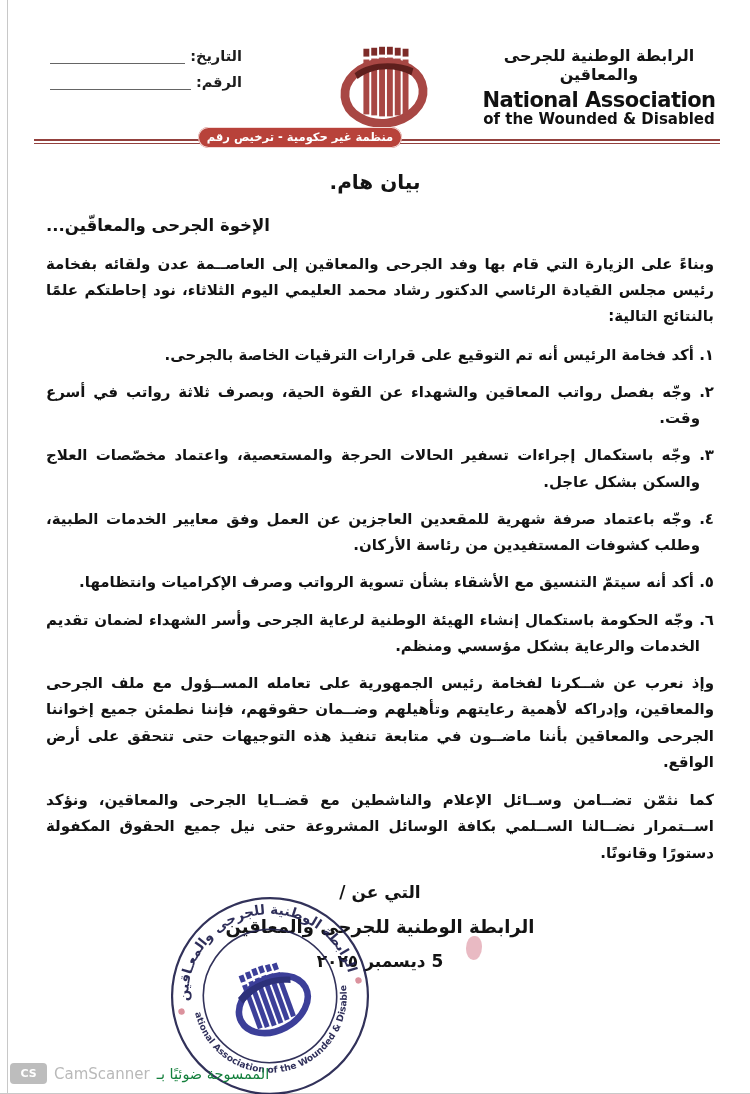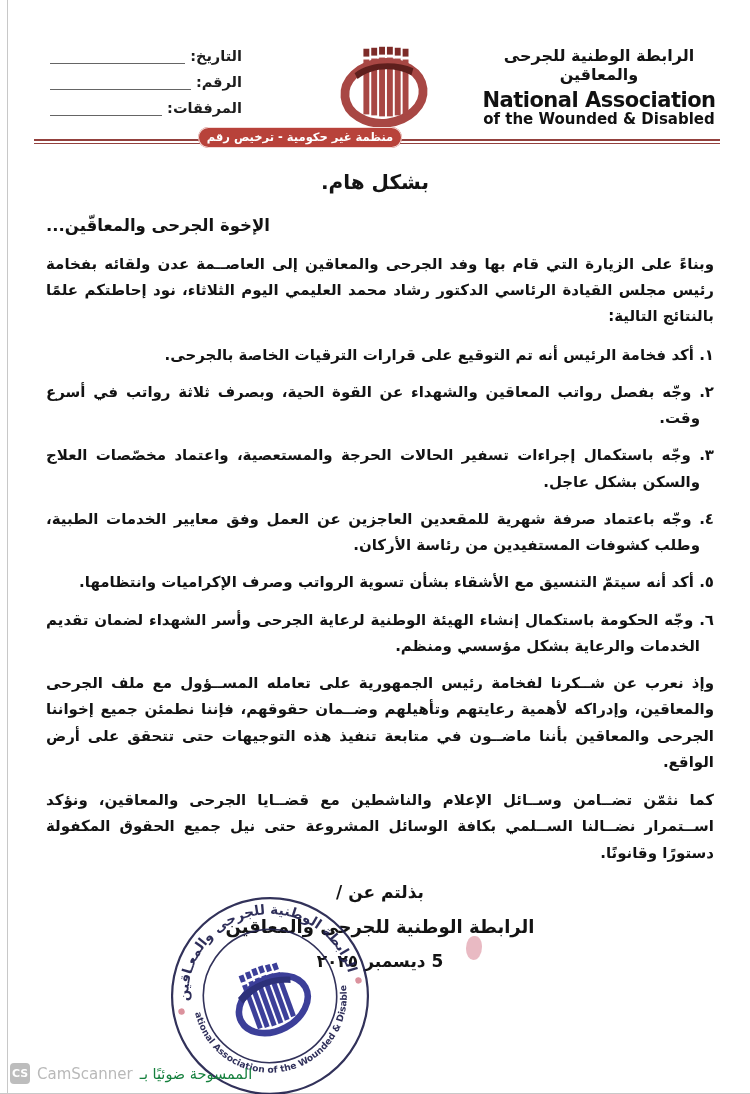--- a/index.html
+++ b/index.html
@@ -51,43 +51,39 @@
   .issue-date { font-size:17px; font-weight:bold; margin-top:5px; letter-spacing:2px; }
 
   .stamp { position:absolute; left:118px; top:12px; width:212px; height:212px;
     transform:rotate(-10deg); opacity:.93; }
   .ink-blob { position:absolute; left:420px; top:58px; width:16px; height:24px;
     background:#e4aab5; border-radius:55% 45% 60% 50%; opacity:.8; filter:blur(.5px); }
 
   
   .watermark { position:absolute; left:10px; bottom:10px; display:flex; align-items:center;
     gap:7px; color:#b9b9b9; direction:ltr; }
-  .cs-badge { width:20px; height:21px; border-radius:4px; background:#bdbdbd; color:#fff;
+  .cs-badge { width:37px; height:21px; border-radius:4px; background:#bdbdbd; color:#fff;
     font-size:11px; font-weight:bold; display:flex; align-items:center; justify-content:center; }
   .cs-app { font-size:15px; color:#b9b9b9; }
   .cs-ar { font-size:14.5px; color:#15803d; direction:rtl; }
 </style>
 </head>
 <body>
 
 <div class="page">
   <div class="scan-edge-left"></div>
   <div class="scan-edge-bottom"></div>
 
   <div class="ref-fields">
     <div class="ref-row">
       <span class="ref-label">التاريخ:</span>
       <span class="ref-line"></span>
     </div>
     <div class="ref-row">
       <span class="ref-label">الرقم:</span>
-      <span class="ref-line"></span>
-    </div>
-    <div class="ref-row">
-      <span class="ref-label">المرفقات:</span>
       <span class="ref-line"></span>
     </div>
   </div>
 
   <div class="logo-box">
     <svg viewBox="0 0 100 100" width="100" height="98" aria-hidden="true">
       <ellipse cx="50" cy="58" rx="40" ry="31" fill="none" stroke="#a84744" stroke-width="9" transform="rotate(-6 50 58)"></ellipse>
       <g fill="#7d2b28">
         <rect x="29" y="13" width="6" height="8"></rect>
           <rect x="37" y="12" width="6" height="8"></rect>
@@ -110,38 +106,38 @@
 
   <div class="org-block">
     <div class="org-ar">الرابطة الوطنية للجرحى والمعاقين</div>
     <div class="org-en1">National Association</div>
     <div class="org-en2">of the Wounded &amp; Disabled</div>
   </div>
 
   <div class="ribbon-rule"></div>
   <div class="ribbon-badge">منظمة غير حكومية - ترخيص رقم ٢٢/٢٠٢٤م</div>
 
-  <div class="doc-title">بشكل هام.</div>
+  <div class="doc-title">بيان هام.</div>
 
   <div class="content">
     <div class="salutation">الإخوة الجرحى والمعاقّين...</div>
     <p class="para">وبناءً على الزيارة التي قام بها وفد الجرحى والمعاقين إلى العاصــمة عدن ولقائه بفخامة رئيس مجلس القيادة الرئاسي الدكتور رشاد محمد العليمي اليوم الثلاثاء، نود إحاطتكم علمًا بالنتائج التالية:</p>
 
     <div class="point">١. أكد فخامة الرئيس أنه تم التوقيع على قرارات الترقيات الخاصة بالجرحى.</div>
     <div class="point">٢. وجّه بفصل رواتب المعاقين والشهداء عن القوة الحية، وبصرف ثلاثة رواتب في أسرع وقت.</div>
     <div class="point">٣. وجّه باستكمال إجراءات تسفير الحالات الحرجة والمستعصية، واعتماد مخصّصات العلاج والسكن بشكل عاجل.</div>
     <div class="point">٤. وجّه باعتماد صرفة شهرية للمقعدين العاجزين عن العمل وفق معايير الخدمات الطبية، وطلب كشوفات المستفيدين من رئاسة الأركان.</div>
     <div class="point">٥. أكد أنه سيتمّ التنسيق مع الأشقاء بشأن تسوية الرواتب وصرف الإكراميات وانتظامها.</div>
     <div class="point">٦. وجّه الحكومة باستكمال إنشاء الهيئة الوطنية لرعاية الجرحى وأسر الشهداء لضمان تقديم الخدمات والرعاية بشكل مؤسسي ومنظم.</div>
 
     <p class="para">وإذ نعرب عن شــكرنا لفخامة رئيس الجمهورية على تعامله المســؤول مع ملف الجرحى والمعاقين، وإدراكه لأهمية رعايتهم وتأهيلهم وضــمان حقوقهم، فإننا نطمئن جميع إخواننا الجرحى والمعاقين بأننا ماضــون في متابعة تنفيذ هذه التوجيهات حتى تتحقق على أرض الواقع.</p>
     <p class="para">كما نثمّن تضــامن وســائل الإعلام والناشطين مع قضــايا الجرحى والمعاقين، ونؤكد اســتمرار نضــالنا الســلمي بكافة الوسائل المشروعة حتى نيل جميع الحقوق المكفولة دستورًا وقانونًا.</p>
 
     <div class="footer">
-      <div class="issued-by">بذلتم عن /</div>
+      <div class="issued-by">التي عن /</div>
       <div class="issuer-name">الرابطة الوطنية للجرحى والمعاقين</div>
       <div class="issue-date">5 ديسمبر ٢٠٢٥</div>
 
       <svg class="stamp" viewBox="0 0 210 210" aria-hidden="true">
         <defs>
           <path id="arcT" d="M 24,105 A 81,81 0 1 1 186,105" fill="none"></path>
           <path id="arcB" d="M 29,105 A 76,76 0 0 0 181,105" fill="none"></path>
         </defs>
         <circle cx="105" cy="105" r="97" fill="rgba(255,255,255,0)" stroke="#23234e" stroke-width="2.2"></circle>
         <circle cx="105" cy="105" r="66" fill="none" stroke="#23234e" stroke-width="1.6"></circle>

